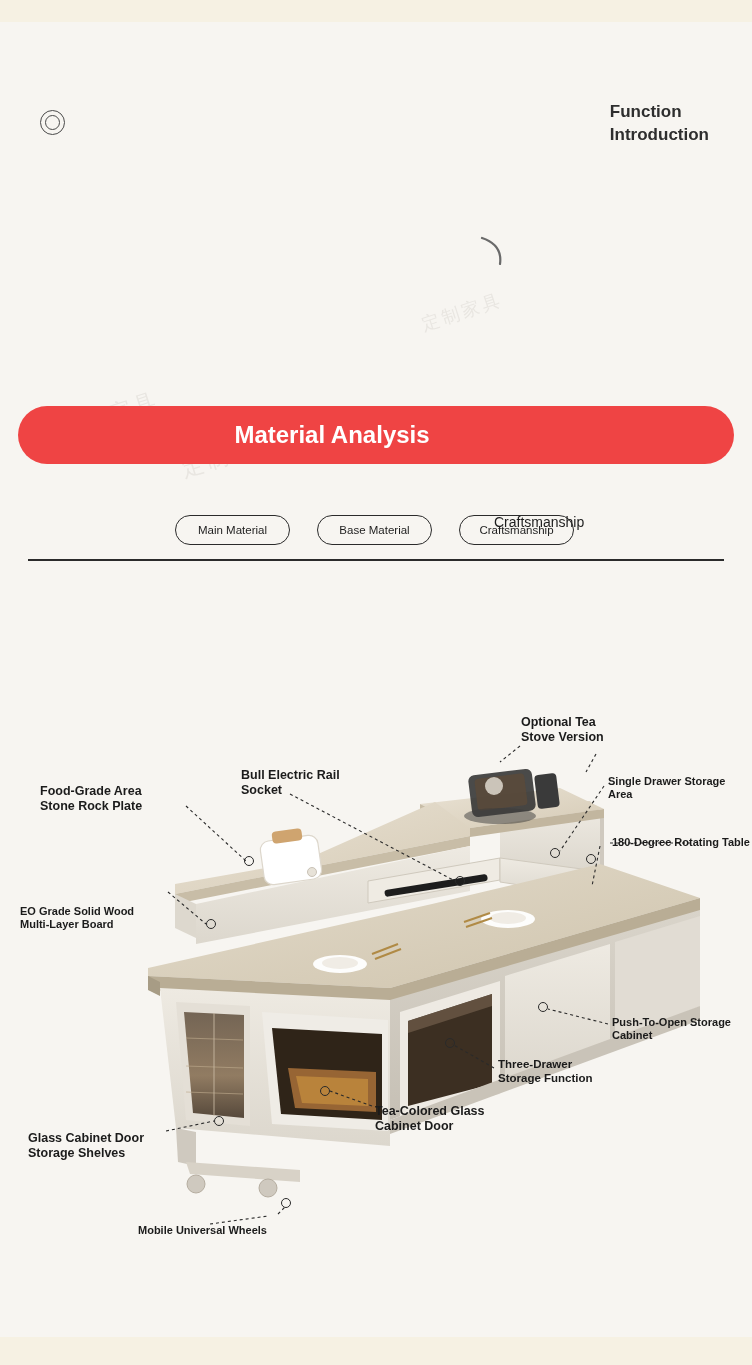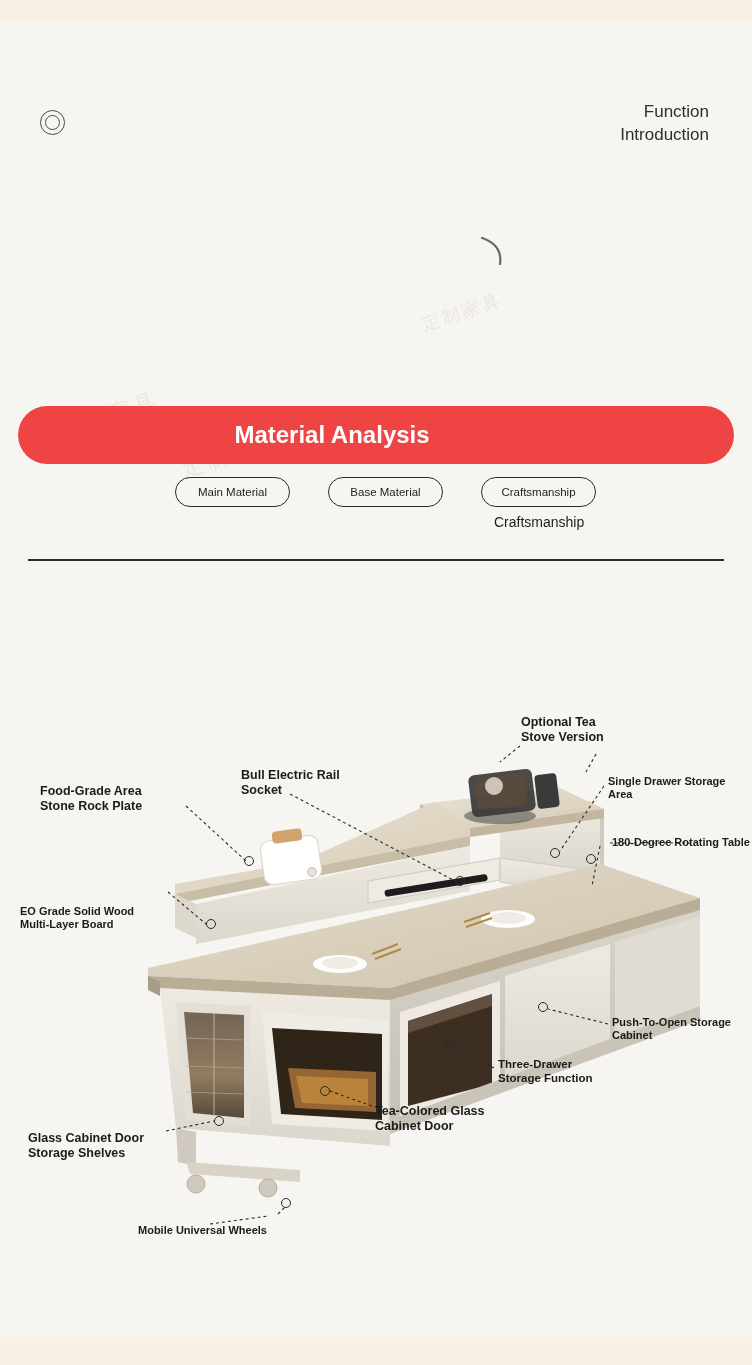--- a/index.html
+++ b/index.html
@@ -41,25 +41,24 @@
     content: "";
     position: absolute;
     left: 4px; top: 4px;
     width: 13px; height: 13px;
     border: 1.4px solid #4a4a4a;
     border-radius: 50%;
   }
   .header-right {
     position: absolute;
     right: 43px; top: 100px;
-    text-align: right;
     color: #2e2e2e;
     font-size: 17px;
     line-height: 23px;
-    font-weight: 400;
+    font-weight: 700;
   }
 
   
   .title-main {
     position: absolute;
     left: 268px; top: 216px;
     font-size: 25px;
     font-weight: bold;
     color: #1d1d1d;
     letter-spacing: 0.2px;
@@ -106,23 +105,23 @@
     align-items: center;
     justify-content: center;
     color: #ffffff;
     font-size: 24px;
     font-weight: bold;
   }
 
   
   .chips {
     position: absolute;
-    left: 175px; top: 477px;
+    left: 175px; top: 515px;
     display: flex;
-    gap: 38px;
+    gap: 27px;
   }
   .chip {
     width: 115px; height: 30px;
     border: 1.3px solid #2b2b2b;
     border-radius: 15px;
     background: #f7f5f1;
     display: flex;
     align-items: center;
     justify-content: center;
     font-size: 11.5px;

